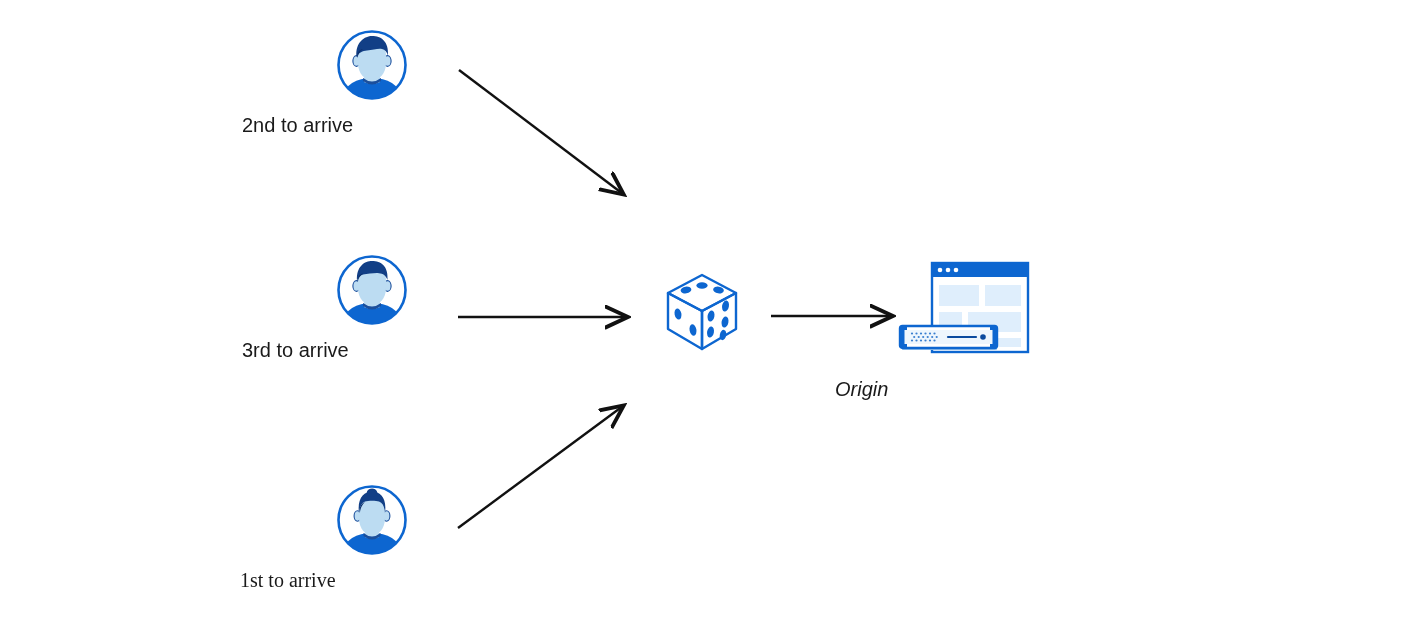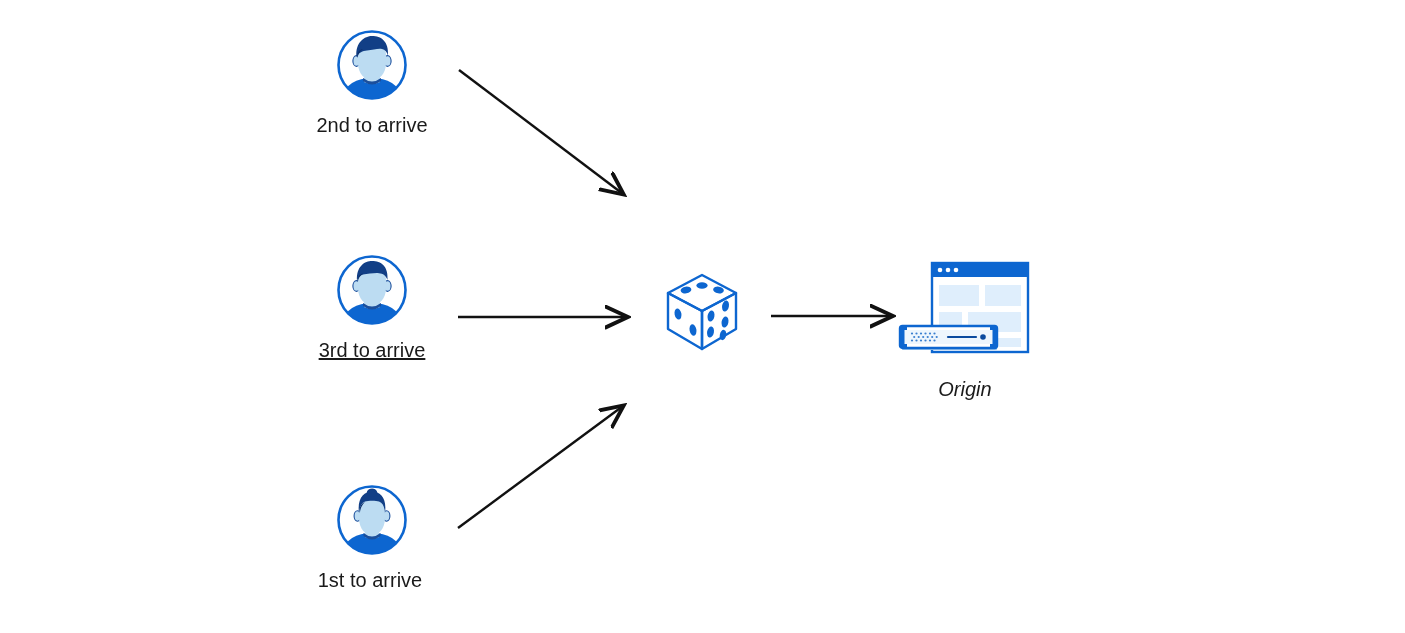--- a/index.html
+++ b/index.html
@@ -17,21 +17,21 @@
     height: 633px;
     background: #ffffff;
     overflow: hidden;
   }
   .node {
     position: absolute;
   }
   .node-label {
     position: absolute;
     width: 260px;
-    text-align: center;
+    text-align: left;
     font-size: 20px;
     line-height: 24px;
     color: #1a1a1a;
     font-family: "Liberation Sans", sans-serif;
     white-space: nowrap;
   }
   .icon-box {
     position: absolute;
   }
   .arrow-layer {
@@ -108,21 +108,21 @@
           <path d="M29 42 L29 54 Q37 58 45 54 L45 42 Z" fill="#bcdcf2"></path>
           <path d="M28 50 Q37 57 46 50 L46 53 Q37 60 28 53 Z" fill="#1b4f9c"></path>
           <ellipse cx="21.5" cy="33" rx="3.6" ry="5.4" fill="#bcdcf2" stroke="#1b4f9c" stroke-width="1.1"></ellipse>
           <ellipse cx="52.5" cy="33" rx="3.6" ry="5.4" fill="#bcdcf2" stroke="#1b4f9c" stroke-width="1.1"></ellipse>
           <path d="M23 26 C23 14 51 14 51 26 L51 35 C51 46 44 52 37 52 C30 52 23 46 23 35 Z" fill="#bcdcf2"></path>
           <path d="M22 28 C21 13 30 8 37 8 C46 8 53.5 13 52.5 27 C51 22.5 48 20.5 44 20.2 C39 19.8 33 21 28 21.6 C25 22 23 24.5 22 28 Z" fill="#123f86"></path>
           <path d="M22.8 29 C22 24 24.5 21 28.5 20.6 C25 22.6 23.4 25.4 22.8 29 Z" fill="#0d2f6b"></path>
         </g>
       </svg>
     </div>
-    <div class="node-label" style="left:-93px; top:85px;text-decoration:underline;">3rd to arrive</div>
+    <div class="node-label" style="left:-93px; top:85px;">3rd to arrive</div>
   </div>
 
   <div class="node" style="left:335px; top:483px;">
     <div class="icon-box" style="left:0; top:0; width:74px; height:74px;">
       <svg width="74" height="74" viewBox="0 0 74 74" xmlns="http://www.w3.org/2000/svg">
         <defs>
           <clipPath id="clipC">
               <circle cx="37" cy="37" r="33.5"></circle>
             </clipPath>
         </defs>
@@ -134,21 +134,21 @@
           <ellipse cx="22.5" cy="33" rx="3.4" ry="5.2" fill="#bcdcf2" stroke="#1b4f9c" stroke-width="1.1"></ellipse>
           <ellipse cx="51.5" cy="33" rx="3.4" ry="5.2" fill="#bcdcf2" stroke="#1b4f9c" stroke-width="1.1"></ellipse>
           <path d="M24 25 C24 13 50 13 50 25 L50 35 C50 46 43.5 52 37 52 C30.5 52 24 46 24 35 Z" fill="#bcdcf2"></path>
 
           <path d="M24 30 C22 15 29 8.5 37 8.5 C45.5 8.5 52 15 50 30 C49.5 24 48 20 44 18.5 C41 17.4 33 17.4 30 18.6 C26.2 20.1 24.7 24.2 24 30 Z" fill="#123f86"></path>
           <path d="M32 8.6 C33.6 4.6 40.6 4.6 42 8.6 C43 11.4 41 13.6 37 13.6 C33.2 13.6 31.2 11 32 8.6 Z" fill="#123f86"></path>
           <path d="M24.8 30 C24 24.4 26 20.4 30 18.9 C26.8 21.6 25.4 25.6 24.8 30 Z" fill="#0d2f6b"></path>
         </g>
       </svg>
     </div>
-    <div class="node-label" style="left:-95px; top:85px;">1st to arrive</div>
+    <div class="node-label" style="left:-95px; top:85px;font-family:Liberation Serif, serif;">1st to arrive</div>
   </div>
 
   <div class="node" style="left:663px; top:272px;">
     <div class="icon-box" style="left:0; top:0; width:78px; height:80px;">
       <svg width="78" height="80" viewBox="0 0 78 80" xmlns="http://www.w3.org/2000/svg">
         <g fill="none" stroke="#0d66d0" stroke-width="2.4" stroke-linejoin="round" stroke-linecap="round">
 
           <path d="M39 3 L73 21 L39 39 L5 21 Z"></path>
 
           <path d="M5 21 L5 57 L39 77 L39 39 Z"></path>

